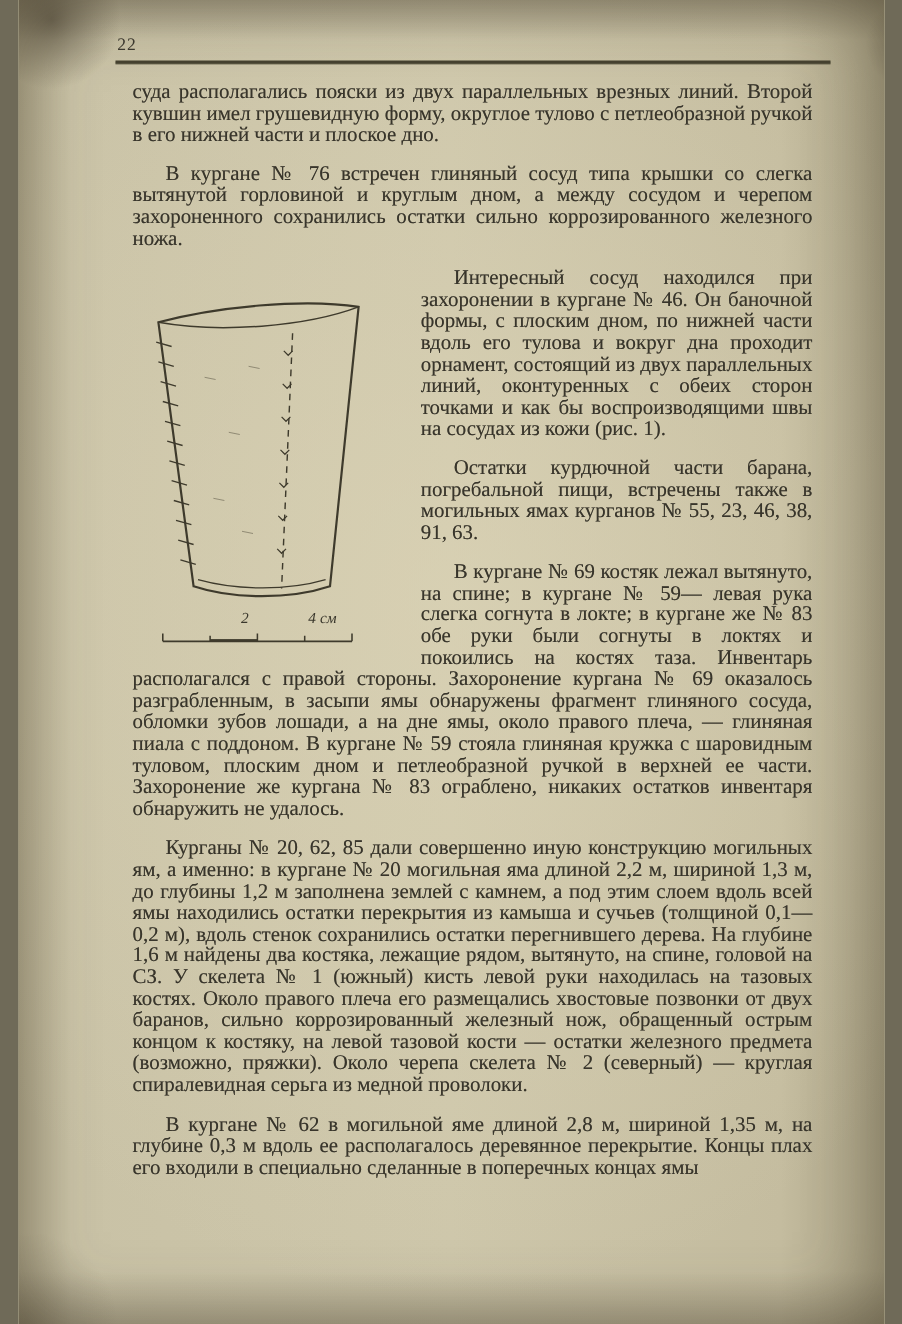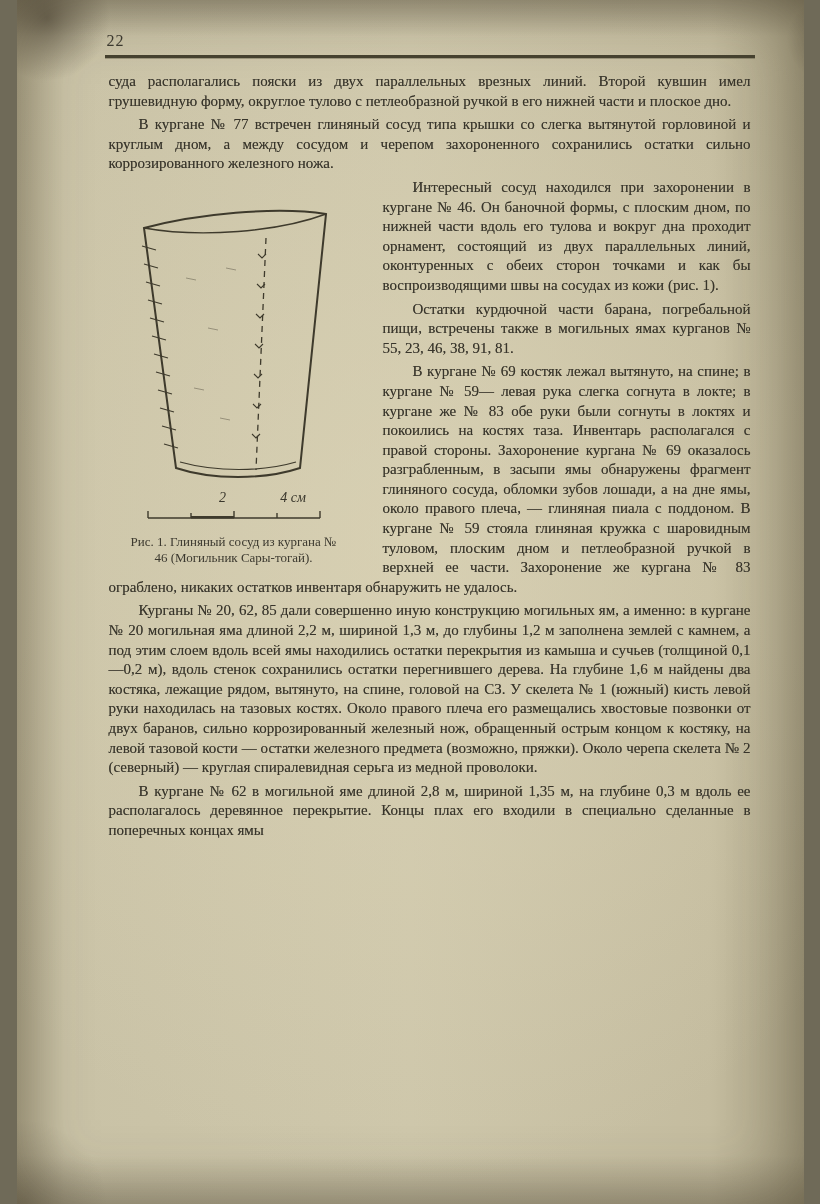--- a/index.html
+++ b/index.html
@@ -37,22 +37,22 @@
   }
   .running-head .num{width:90px;text-align:left;font-size:16px;}
   .running-head .title{flex:1;text-align:center;letter-spacing:4px;}
   .running-head .spacer{width:90px;}
   .head-rule{
     height:3px;background:#45412f;margin-bottom:3px;
     box-shadow:0 1px 0 rgba(69,65,47,.35);
   }
   .body-text{margin-top:14px;}
   p.para{
-    margin:4px;
-    font-size:15px;line-height:19.6px;
+    margin:16px;
+    font-size:19px;line-height:19.6px;
     text-align:justify;
     text-indent:30px;
     color:#38352b;
     text-shadow:0 0 .6px rgba(56,53,43,.55);
     hyphens:auto;
   }
   p.para.noindent{text-indent:0;}
   .figure{
     float:left;
     width:258px;
@@ -86,21 +86,21 @@
 
     <div class="running-head">
       <span class="num">22</span>
       <span class="spacer"></span>
     </div>
     <div class="head-rule"></div>
 
     <div class="body-text">
 
       <p class="para noindent">суда располагались пояски из двух параллельных врезных линий. Второй кувшин имел грушевидную форму, округлое тулово с петлеобразной ручкой в его нижней части и плоское дно.</p>
-      <p class="para">В кургане № 77 встречен глиняный сосуд типа крышки со слегка вытянутой горловиной и круглым дном, а между сосудом и черепом захороненного сохранились остатки сильно коррозированного железного ножа.</p>
+      <p class="para">В кургане № 76 встречен глиняный сосуд типа крышки со слегка вытянутой горловиной и круглым дном, а между сосудом и черепом захороненного сохранились остатки сильно коррозированного железного ножа.</p>
 
       <div class="figure">
         <svg width="236" height="300" viewBox="0 0 236 300">
 
           <path class="stroke" stroke-width="2" d="M28 40 C 80 26, 160 18, 210 26 L 184 280 C 148 292, 96 292, 60 280 Z"></path>
 
           <path class="stroke" stroke-width="1.4" d="M28 40 C 84 50, 162 44, 210 26"></path>
 
           <path class="stroke" stroke-width="1.2" d="M64 274 C 100 284, 146 284, 180 274"></path>
 
@@ -116,24 +116,23 @@
         <div class="scale">
           <span class="lbl mid">2</span>
           <span class="lbl end">4 см</span>
           <svg width="180" height="14" viewBox="0 0 180 14">
             <path class="stroke" stroke-width="1.6" d="M4 10 L 176 10"></path>
             <path class="stroke" stroke-width="1.4" d="M4 3 L4 10 M47 5 L47 10 M90 3 L90 10 M133 5 L133 10 M176 3 L176 10"></path>
             <rect x="47" y="8" width="43" height="2.5" fill="#3e3a2c"></rect>
           </svg>
         </div>
 
-        <div class="caption">Рис. 1. Глиняный сосуд из кургана № 46 (Могильник Сары-тогай).</div>
       </div>
 
       <p class="para">Интересный сосуд находился при захоронении в кургане № 46. Он баночной формы, с плоским дном, по нижней части вдоль его тулова и вокруг дна проходит орнамент, состоящий из двух параллельных линий, оконтуренных с обеих сторон точками и как бы воспроизводящими швы на сосудах из кожи (рис. 1).</p>
-      <p class="para">Остатки курдючной части барана, погребальной пищи, встречены также в могильных ямах курганов № 55, 23, 46, 38, 91, 81.</p>
+      <p class="para">Остатки курдючной части барана, погребальной пищи, встречены также в могильных ямах курганов № 55, 23, 46, 38, 91, 63.</p>
       <p class="para">В кургане № 69 костяк лежал вытянуто, на спине; в кургане № 59— левая рука слегка согнута в локте; в кургане же № 83 обе руки были согнуты в локтях и покоились на костях таза. Инвентарь располагался с правой стороны. Захоронение кургана № 69 оказалось разграбленным, в засыпи ямы обнаружены фрагмент глиняного сосуда, обломки зубов лошади, а на дне ямы, около правого плеча, — глиняная пиала с поддоном. В кургане № 59 стояла глиняная кружка с шаровидным туловом, плоским дном и петлеобразной ручкой в верхней ее части. Захоронение же кургана № 83 ограблено, никаких остатков инвентаря обнаружить не удалось.</p>
       <p class="para">Курганы № 20, 62, 85 дали совершенно иную конструкцию могильных ям, а именно: в кургане № 20 могильная яма длиной 2,2 м, шириной 1,3 м, до глубины 1,2 м заполнена землей с камнем, а под этим слоем вдоль всей ямы находились остатки перекрытия из камыша и сучьев (толщиной 0,1—0,2 м), вдоль стенок сохранились остатки перегнившего дерева. На глубине 1,6 м найдены два костяка, лежащие рядом, вытянуто, на спине, головой на СЗ. У скелета № 1 (южный) кисть левой руки находилась на тазовых костях. Около правого плеча его размещались хвостовые позвонки от двух баранов, сильно коррозированный железный нож, обращенный острым концом к костяку, на левой тазовой кости — остатки железного предмета (возможно, пряжки). Около черепа скелета № 2 (северный) — круглая спиралевидная серьга из медной проволоки.</p>
       <p class="para">В кургане № 62 в могильной яме длиной 2,8 м, шириной 1,35 м, на глубине 0,3 м вдоль ее располагалось деревянное перекрытие. Концы плах его входили в специально  сделанные в поперечных  концах ямы</p>
 
     </div>
   </div>
 </div>
 
 </body></html>

